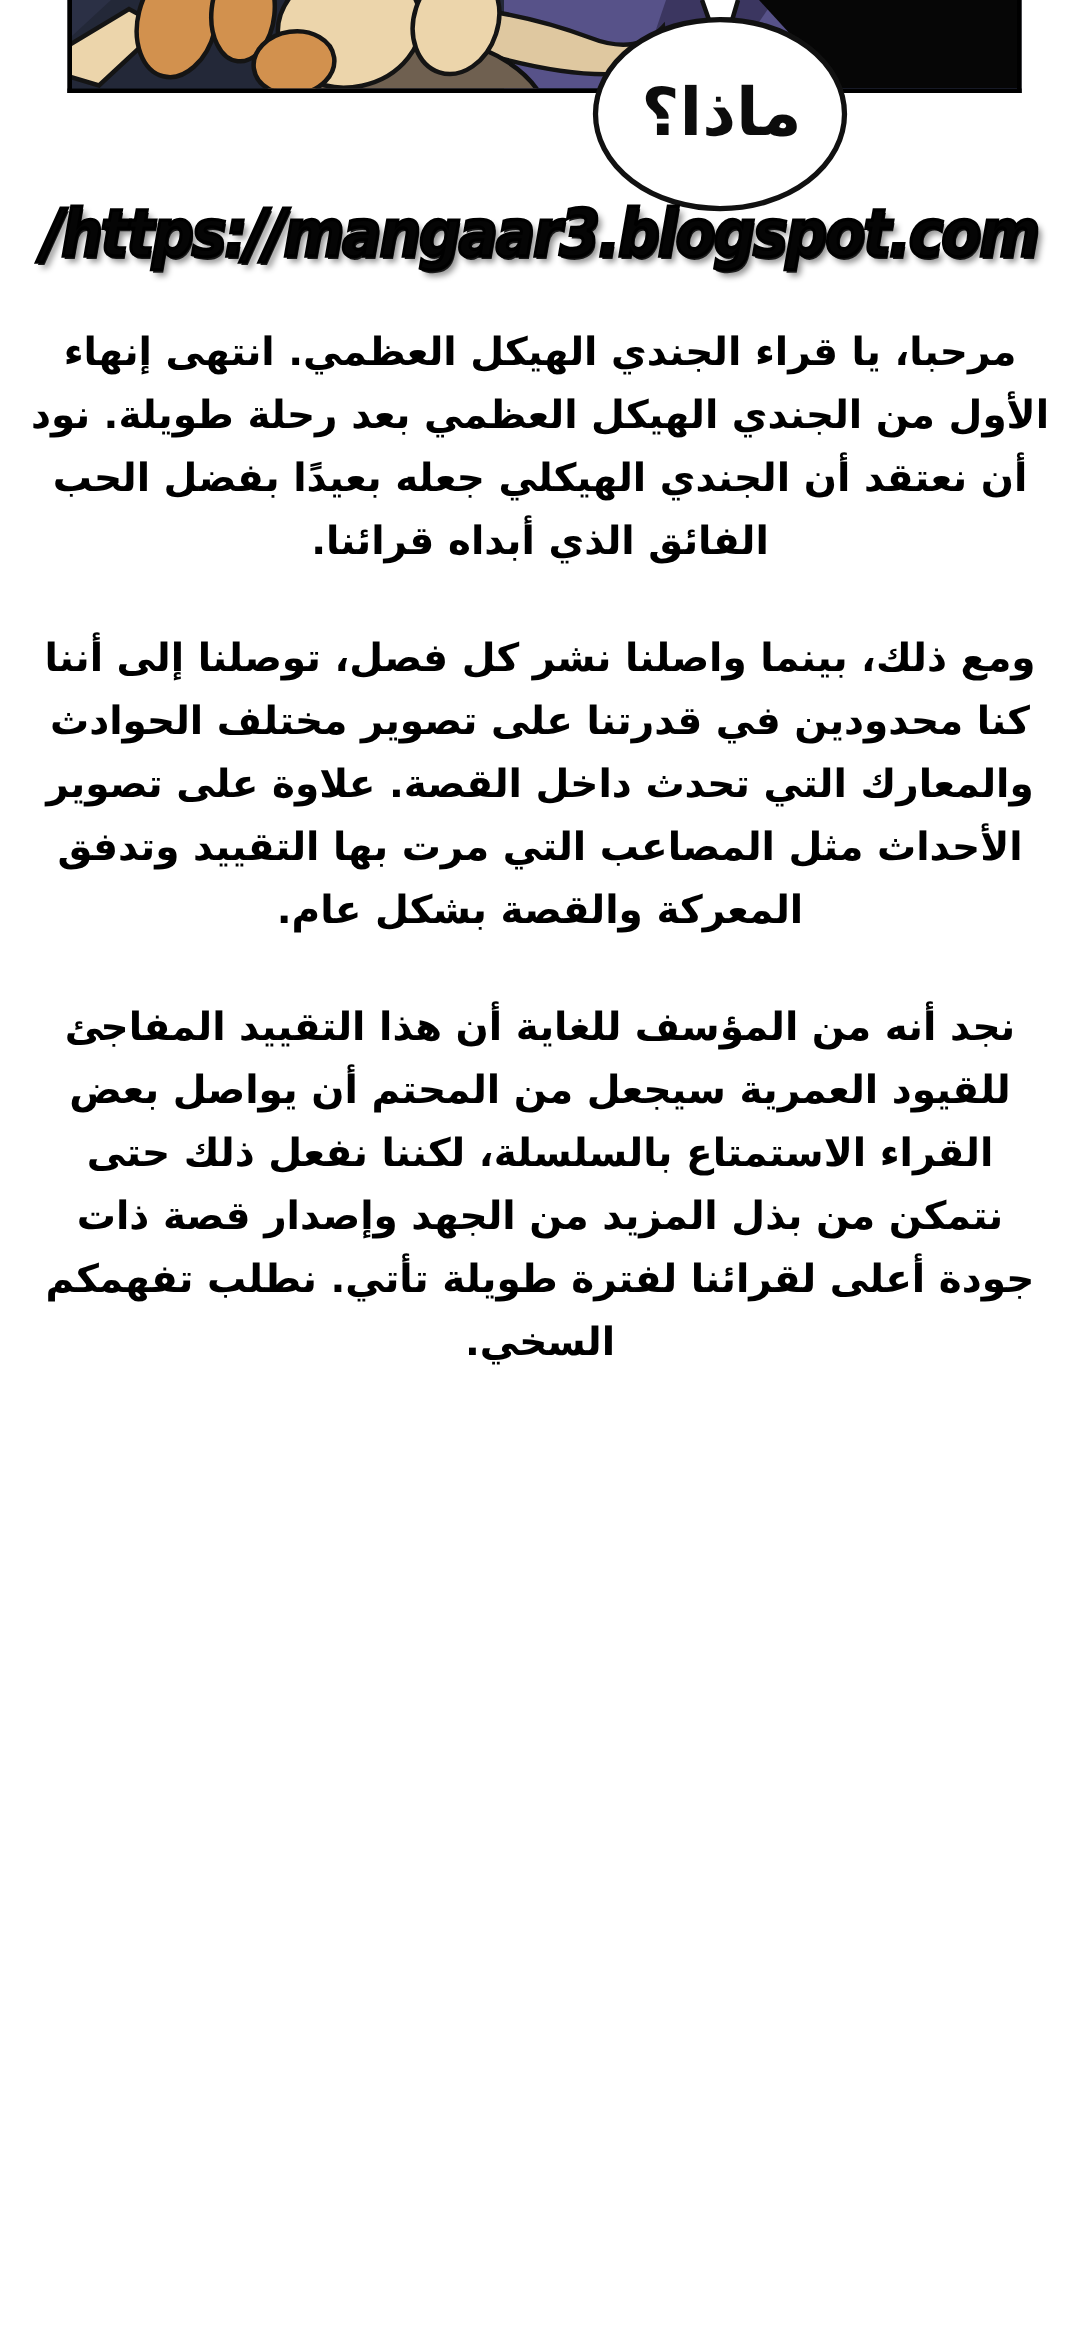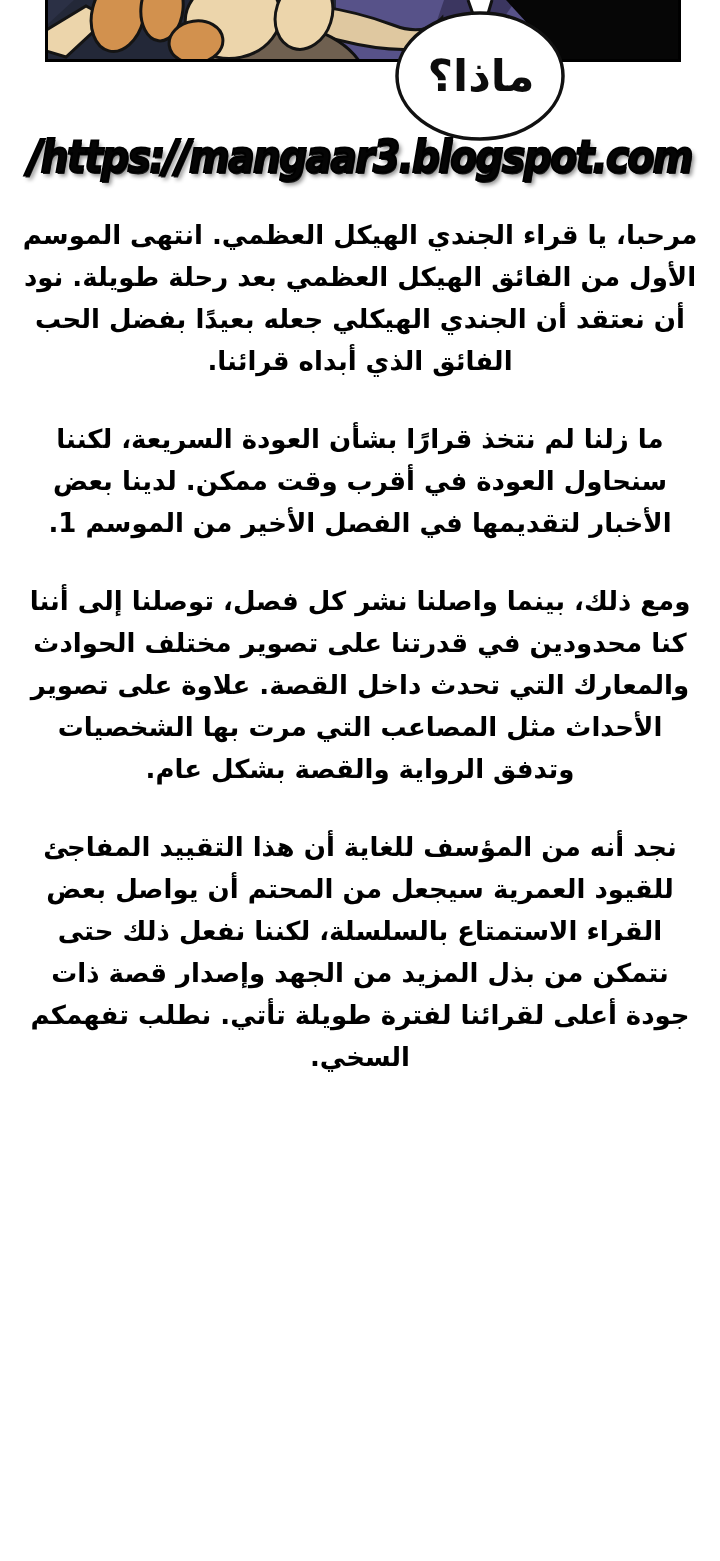--- a/index.html
+++ b/index.html
@@ -94,20 +94,19 @@
       <polygon points="76,0 100,0 95,16 82,16" fill="#ffffff"></polygon>
       <path d="M76,0 L82,17 M100,0 L95,17" stroke="#111" stroke-width="3" fill="none"></path>
       <ellipse cx="88" cy="76" rx="83" ry="63" fill="#ffffff" stroke="#111" stroke-width="3.5"></ellipse>
     </svg>
     <div class="bubble-text">ماذا؟</div>
 
     <div class="watermark">/https://mangaar3.blogspot.com</div>
   </div>
 
   <div class="letter">
-    <p>مرحبا، يا قراء الجندي الهيكل العظمي. انتهى الموسم الأول من الفائق الهيكل العظمي بعد رحلة طويلة. نود أن نعتقد أن الجندي الهيكلي جعله بعيدًا بفضل الحب الفائق الذي أبداه قرائنا.</p>
-    <p>ما زلنا لم نتخذ قرارًا بشأن العودة السريعة، لكننا سنحاول العودة في أقرب وقت ممكن. لدينا بعض الأخبار لتقديمها في الفصل الأخير من الموسم 1.</p>
-    <p>ومع ذلك، بينما واصلنا نشر كل فصل، توصلنا إلى أننا كنا محدودين في قدرتنا على تصوير مختلف الحوادث والمعارك التي تحدث داخل القصة. علاوة على تصوير الأحداث مثل المصاعب التي مرت بها الشخصيات وتدفق الرواية والقصة بشكل عام.</p>
+    <p>مرحبا، يا قراء الجندي الهيكل العظمي. انتهى إنهاء الأول من الجندي الهيكل العظمي بعد رحلة طويلة. نود أن نعتقد أن الجندي الهيكلي جعله بعيدًا بفضل الحب الفائق الذي أبداه قرائنا.</p>
+    <p>ومع ذلك، بينما واصلنا نشر كل فصل، توصلنا إلى أننا كنا محدودين في قدرتنا على تصوير مختلف الحوادث والمعارك التي تحدث داخل القصة. علاوة على تصوير الأحداث مثل المصاعب التي مرت بها التقييد وتدفق المعركة والقصة بشكل عام.</p>
     <p>نجد أنه من المؤسف للغاية أن هذا التقييد المفاجئ للقيود العمرية سيجعل من المحتم أن يواصل بعض القراء الاستمتاع بالسلسلة، لكننا نفعل ذلك حتى نتمكن من بذل المزيد من الجهد وإصدار قصة ذات جودة أعلى لقرائنا لفترة طويلة تأتي. نطلب تفهمكم السخي.</p>
 
   </div>
 
 </div>
 
 </body></html>

